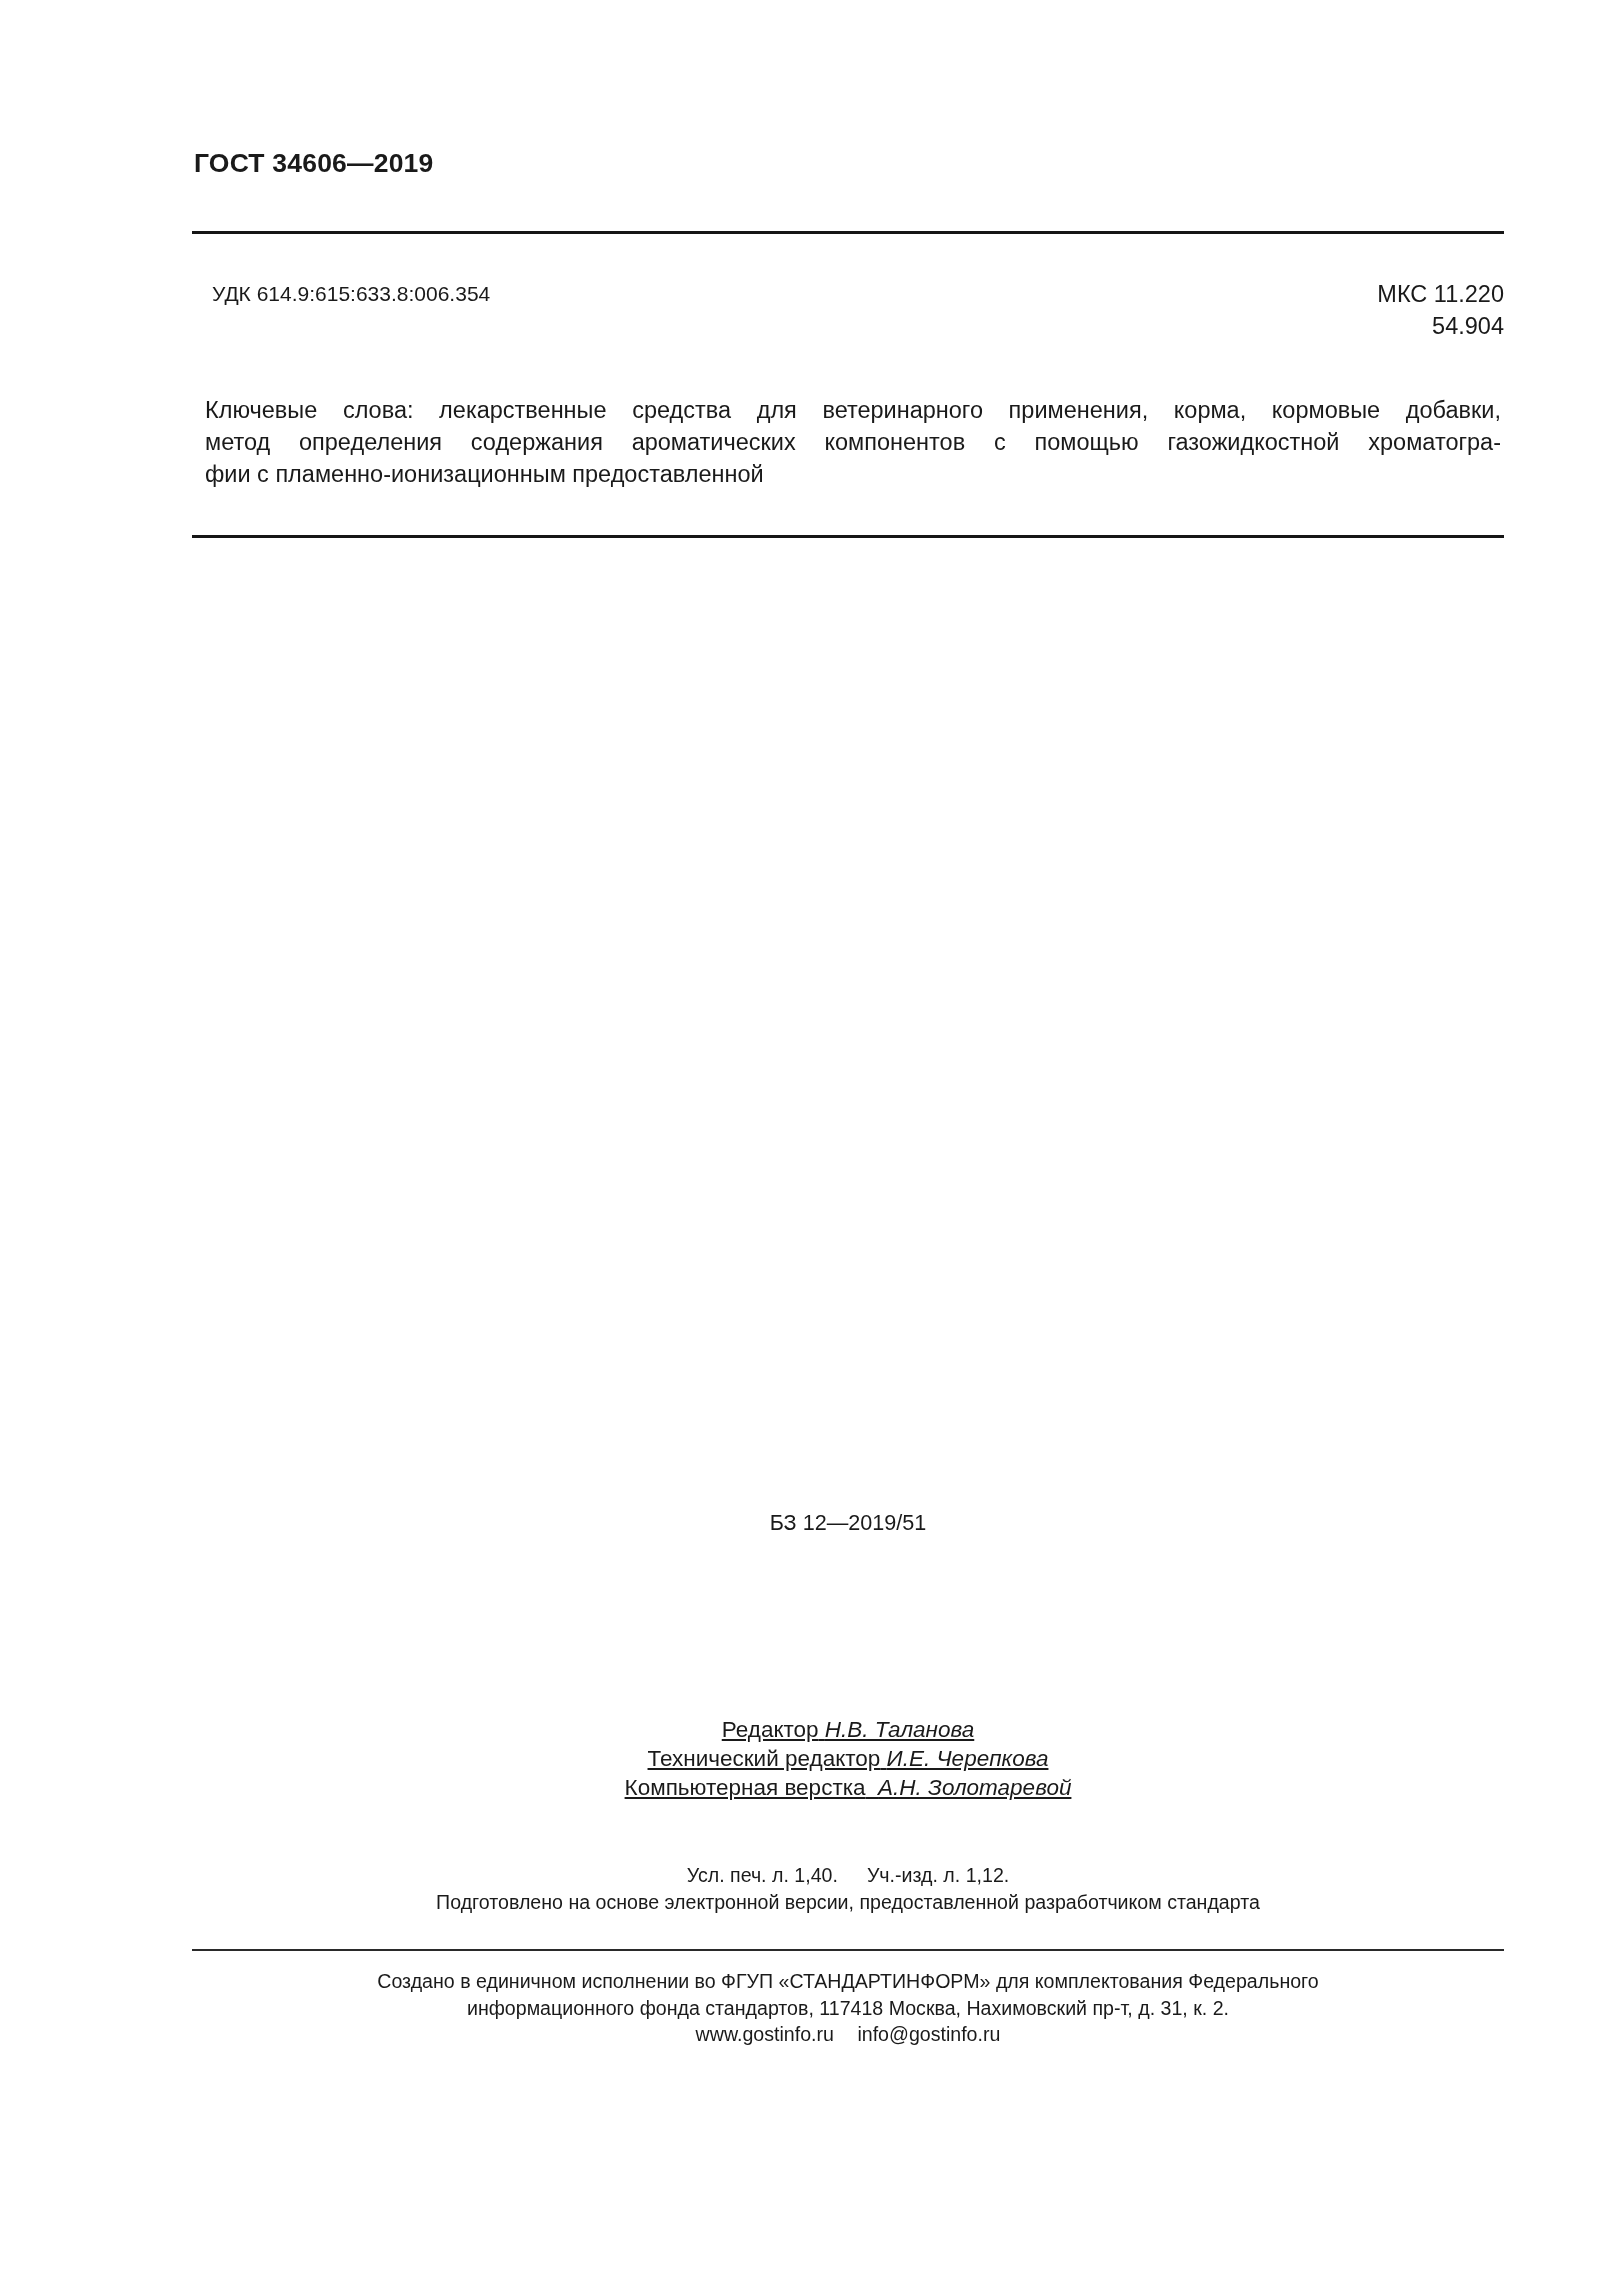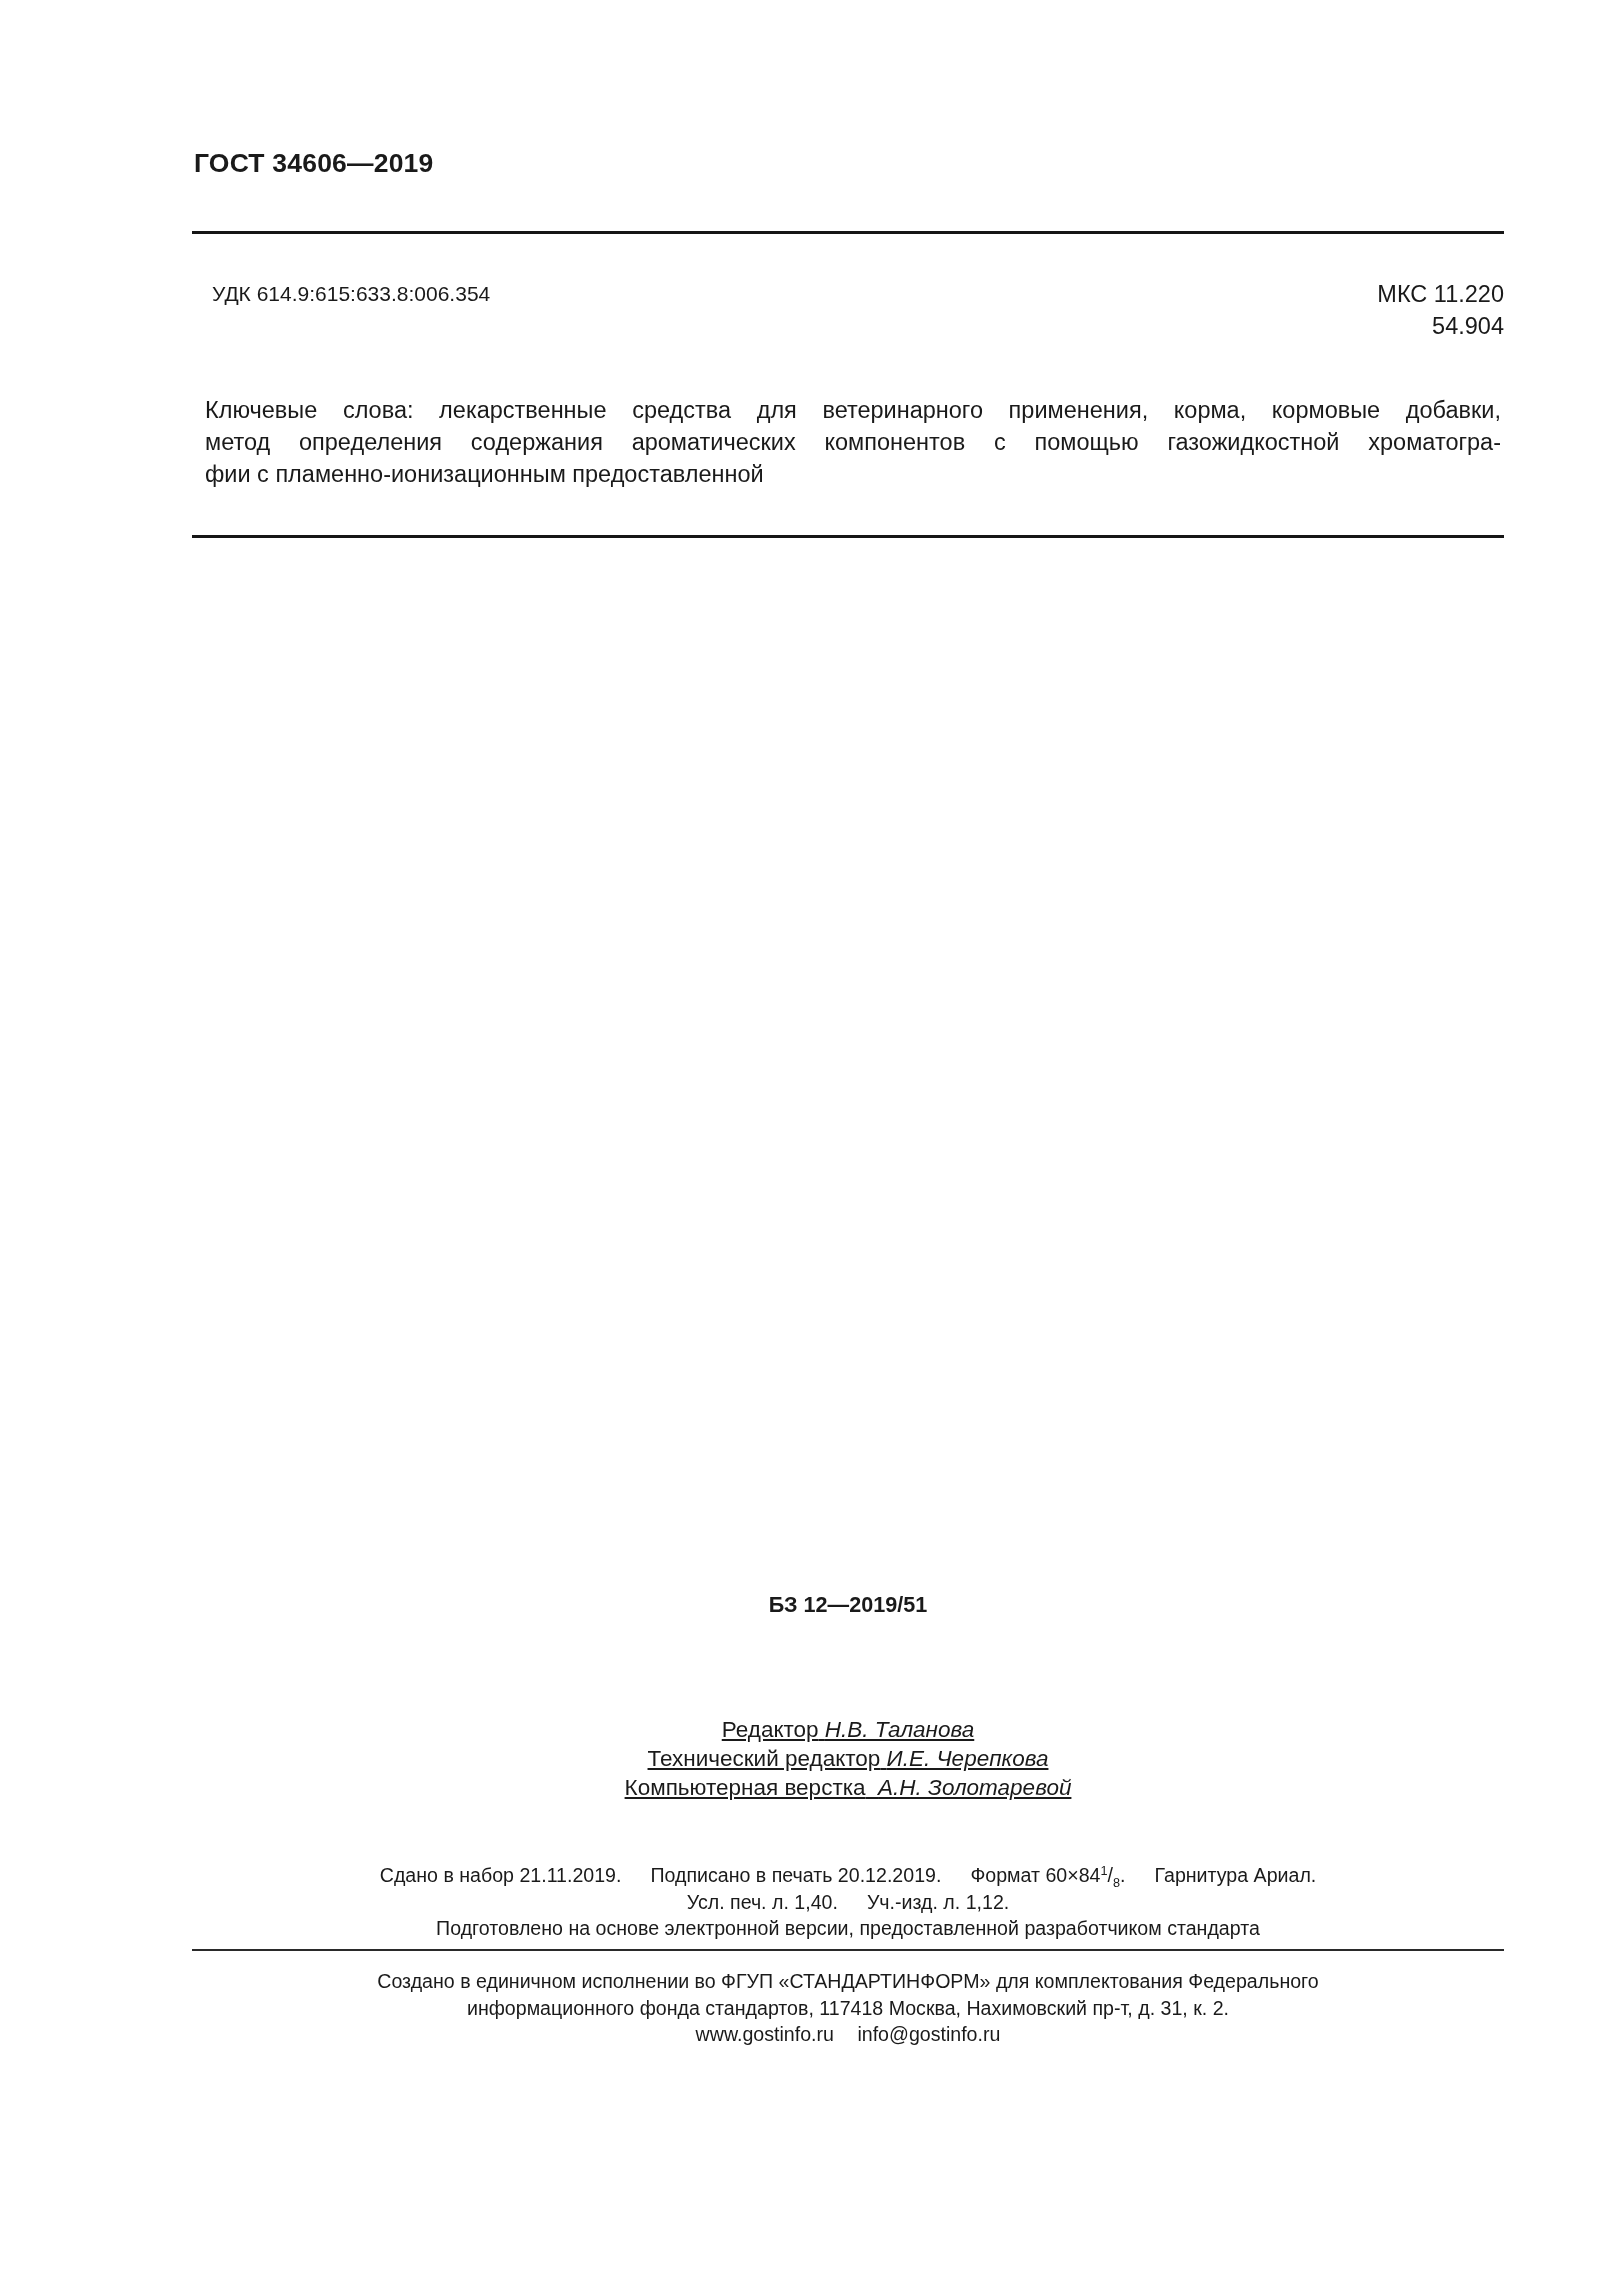--- a/index.html
+++ b/index.html
@@ -9,21 +9,21 @@
   .std-title { left: 194px; top: 147px; font-size: 26.5px; font-weight: bold; line-height: 33px; letter-spacing: 0.2px; }
   .rule { left: 192px; width: 1312px; background: #161616; }
   .rule-thick { height: 2.9px; }
   .rule-thin { height: 2px; background: #2a2a2a; }
   .udk { left: 205px; top: 278px; font-size: 21px; line-height: 31px; margin-left: 7px; }
   .mks { right: 117px; top: 278px; font-size: 23.5px; line-height: 32px; text-align: right; }
   .mks div { display: block; }
   .keywords { left: 205px; top: 394px; width: 1296px; font-size: 23.5px; line-height: 32px; text-align: justify; }
   .keywords span.line { display: block; text-align: justify; text-align-last: justify; }
   .keywords span.line.last { text-align-last: left; }
-  .bz { left: 192px; width: 1312px; top: 1590px; text-align: center; font-size: 21.6px; font-weight: bold; line-height: 29px; }
+  .bz { left: 192px; width: 1312px; top: 1508px; text-align: center; font-size: 21.6px; font-weight: normal; line-height: 29px; }
   .credits { left: 192px; width: 1312px; top: 1715px; text-align: center; font-size: 22.5px; line-height: 29px; text-decoration: underline; }
   .credits i { font-style: italic; }
   .imprint { left: 192px; width: 1312px; top: 1862px; text-align: center; font-size: 19.6px; line-height: 26.5px; }
   .imprint .gap { display: inline-block; width: 29px; }
   .imprint sup { font-size: 12.7px; vertical-align: 6.9px; line-height: 0; }
   .imprint sub { font-size: 12.7px; vertical-align: -4.9px; line-height: 0; }
   .publisher { left: 192px; width: 1312px; top: 1968px; text-align: center; font-size: 19.6px; line-height: 26.5px; }
   .publisher .gap { display: inline-block; width: 23.5px; }
 </style>
 </head>
@@ -60,23 +60,20 @@
     <i>И.Е. Черепкова</i>
   </div>
   <div>
     <span>Компьютерная верстка</span>&nbsp;
     <i>А.Н. Золотаревой</i>
   </div>
 </div>
 
 <div class="abs imprint">
   <div>
-    <span>Сдано в набор 21.11.2019.</span><span class="gap"></span><span>Подписано в печать 20.12.2019.</span><span class="gap"></span><span><span>Формат 60×84</span><sup>1</sup><span>/</span><sub>8</sub><span>.</span></span><span class="gap"></span><span>Гарнитура Ариал.</span>
-  </div>
-  <div>
     <span>Усл. печ. л. 1,40.</span><span class="gap"></span><span>Уч.-изд. л. 1,12.</span>
   </div>
   <div>Подготовлено на основе электронной версии, предоставленной разработчиком стандарта</div>
 </div>
 
 <div class="abs rule rule-thin" style="top:1949px;"></div>
 
 <div class="abs publisher">
   <div>Создано в единичном исполнении во ФГУП «СТАНДАРТИНФОРМ» для комплектования Федерального</div>
   <div>информационного фонда стандартов, 117418 Москва, Нахимовский пр-т, д. 31, к. 2.</div>

